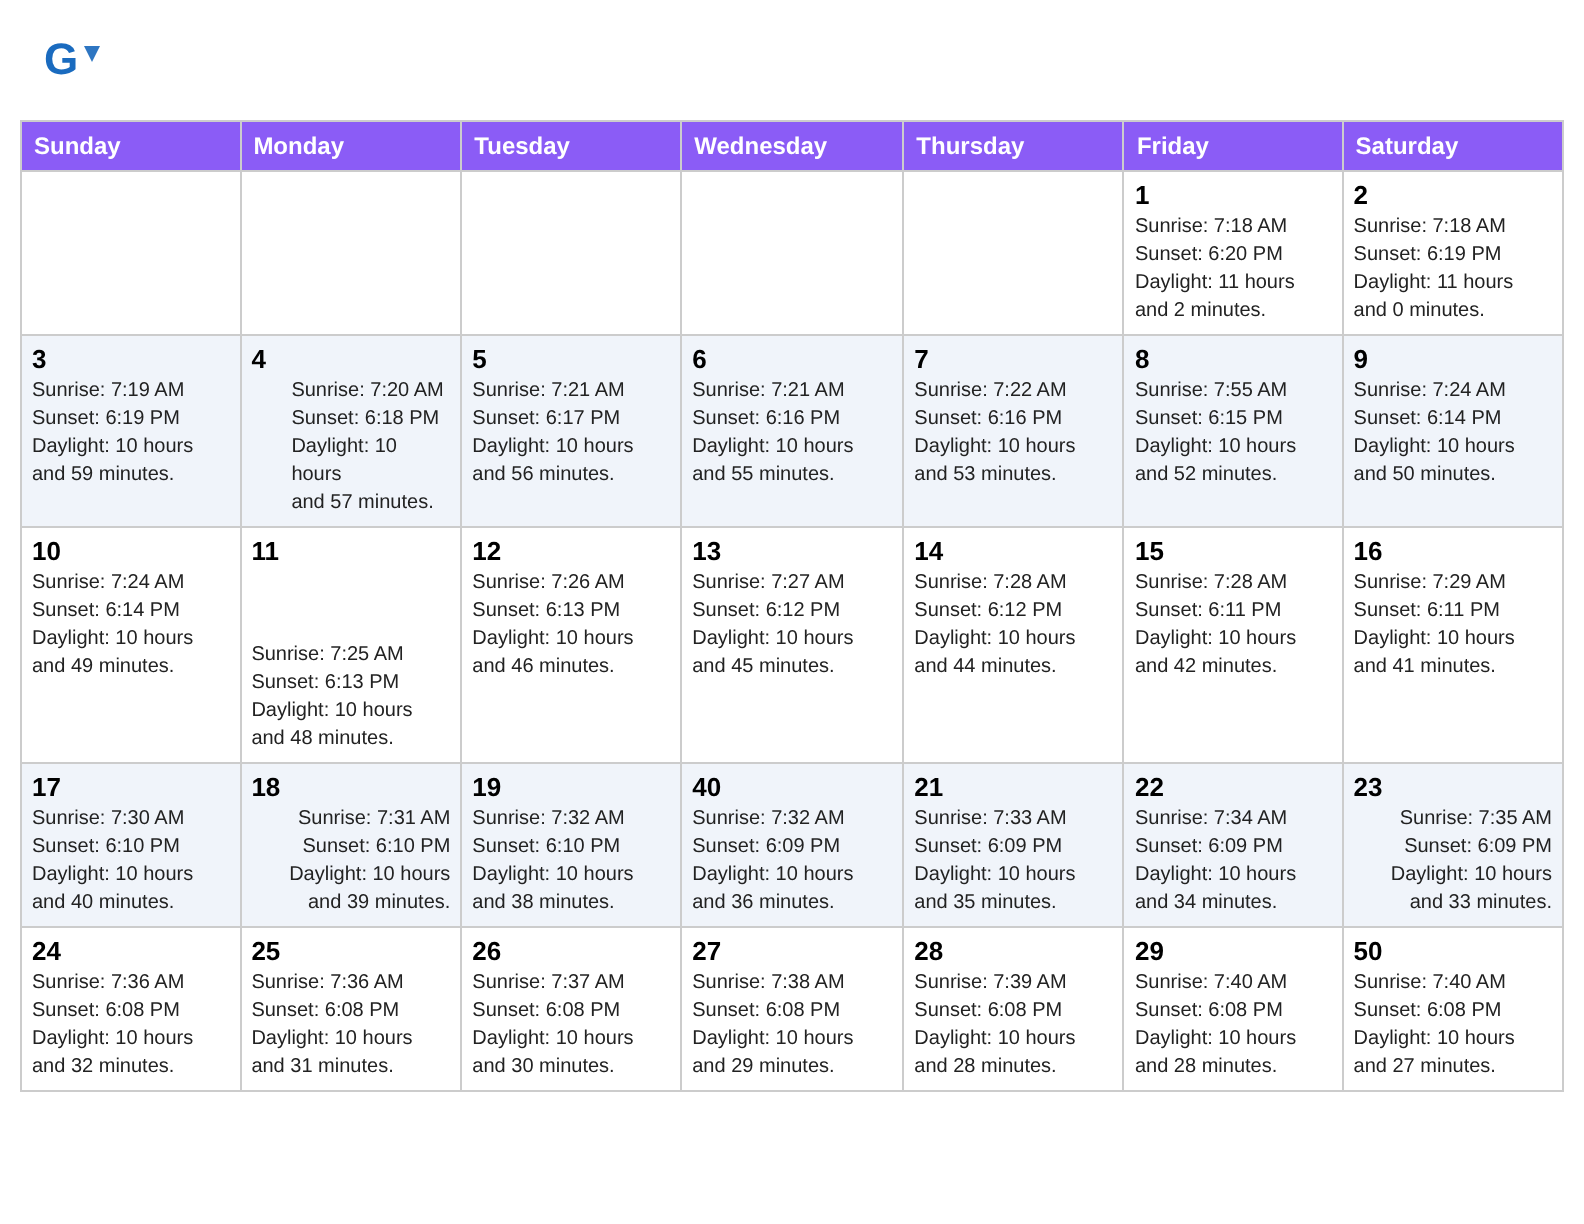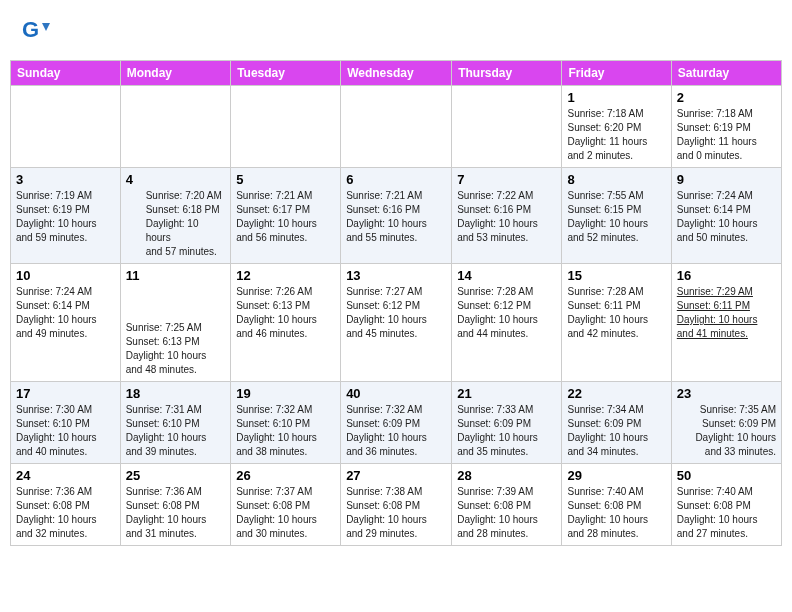--- a/index.html
+++ b/index.html
@@ -52,21 +52,21 @@
     .subtitle {
       font-size: 14px;
       color: #555;
     }
     .calendar {
       width: 100%;
       border-collapse: collapse;
       font-size: 11px;
     }
     .calendar th {
-      background-color: #d946ef;
+      background-color: #8b5cf6;
       color: #fff;
       text-align: left;
       padding: 5px 6px;
       font-size: 12px;
       font-weight: bold;
       border: 1px solid #ccc;
     }
     .calendar td {
       border: 1px solid #ccc;
       vertical-align: top;
@@ -239,37 +239,37 @@
         </td>
         <td>
           <span class="day-number">15</span>
           <div class="day-info" style="white-space: pre-line;">Sunrise: 7:28 AM
 Sunset: 6:11 PM
 Daylight: 10 hours
 and 42 minutes.</div>
         </td>
         <td>
           <span class="day-number">16</span>
-          <div class="day-info" style="white-space: pre-line; text-decoration: underline;">Sunrise: 7:29 AM
+          <div class="day-info" style="white-space: pre-line;">Sunrise: 7:29 AM
 Sunset: 6:11 PM
 Daylight: 10 hours
 and 41 minutes.</div>
         </td>
       </tr>
       <tr>
         <td>
           <span class="day-number">17</span>
           <div class="day-info" style="white-space: pre-line;">Sunrise: 7:30 AM
 Sunset: 6:10 PM
 Daylight: 10 hours
 and 40 minutes.</div>
         </td>
         <td>
           <span class="day-number">18</span>
-          <div class="day-info" style="white-space: pre-line;">Sunrise: 7:31 AM
+          <div class="day-info" style="white-space: pre-line; text-align: right;">Sunrise: 7:31 AM
 Sunset: 6:10 PM
 Daylight: 10 hours
 and 39 minutes.</div>
         </td>
         <td>
           <span class="day-number">19</span>
           <div class="day-info" style="white-space: pre-line;">Sunrise: 7:32 AM
 Sunset: 6:10 PM
 Daylight: 10 hours
 and 38 minutes.</div>

